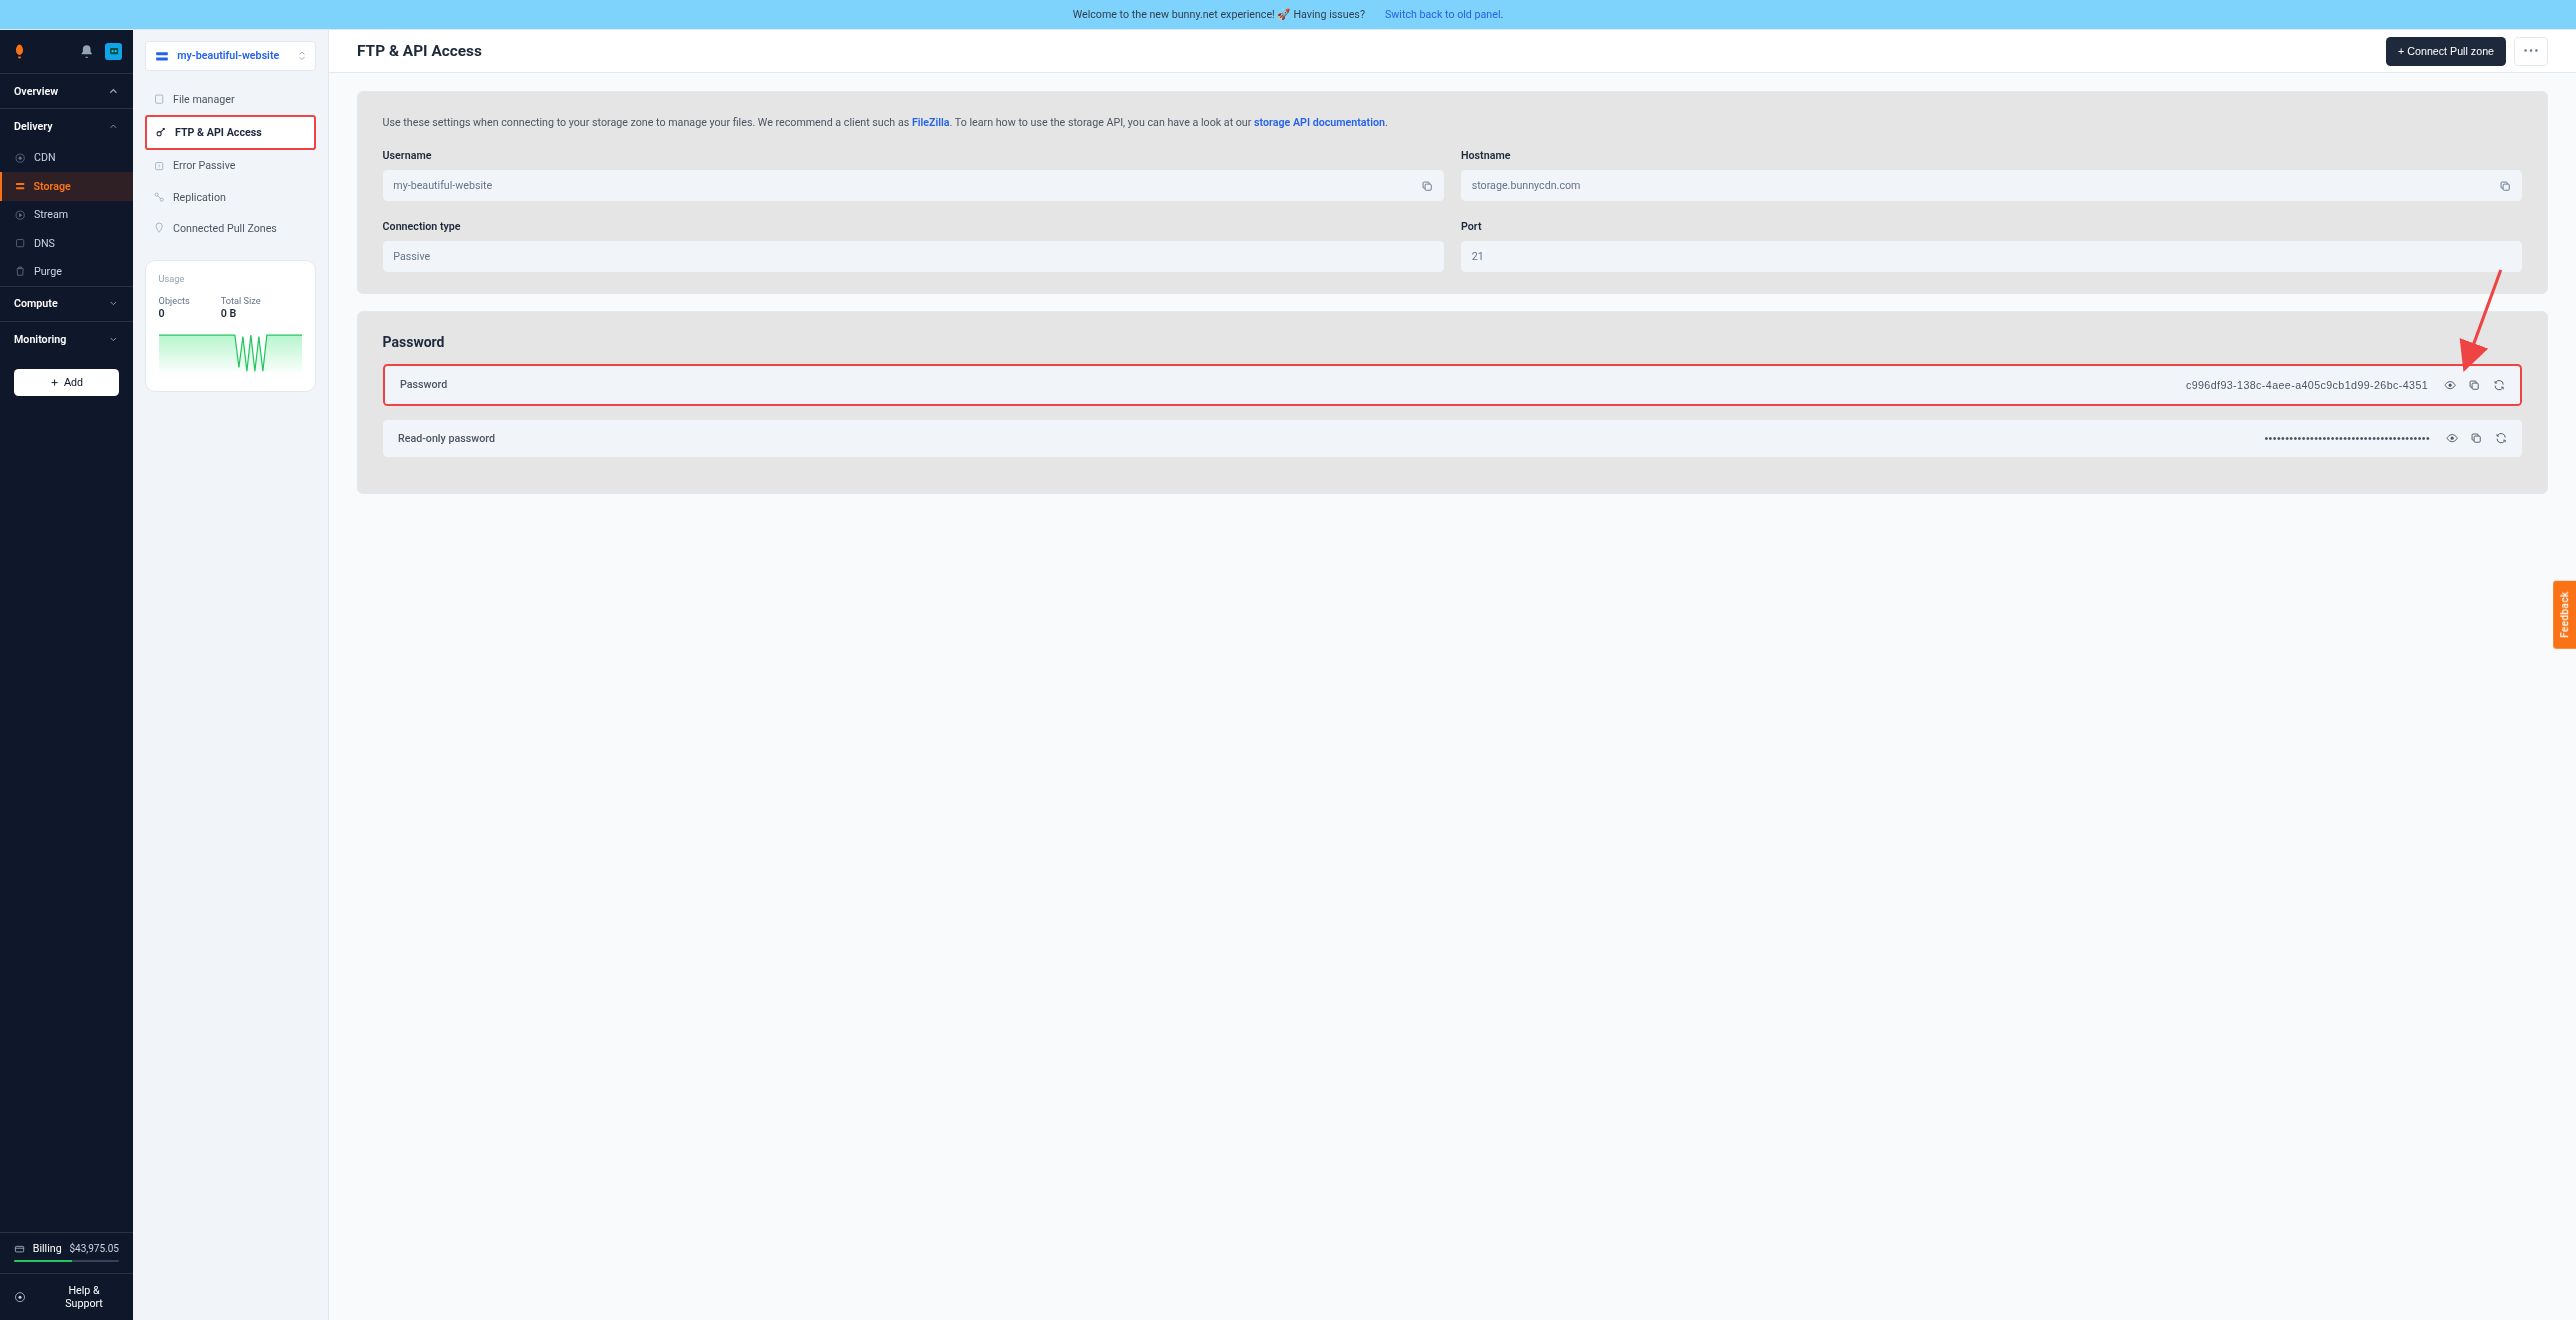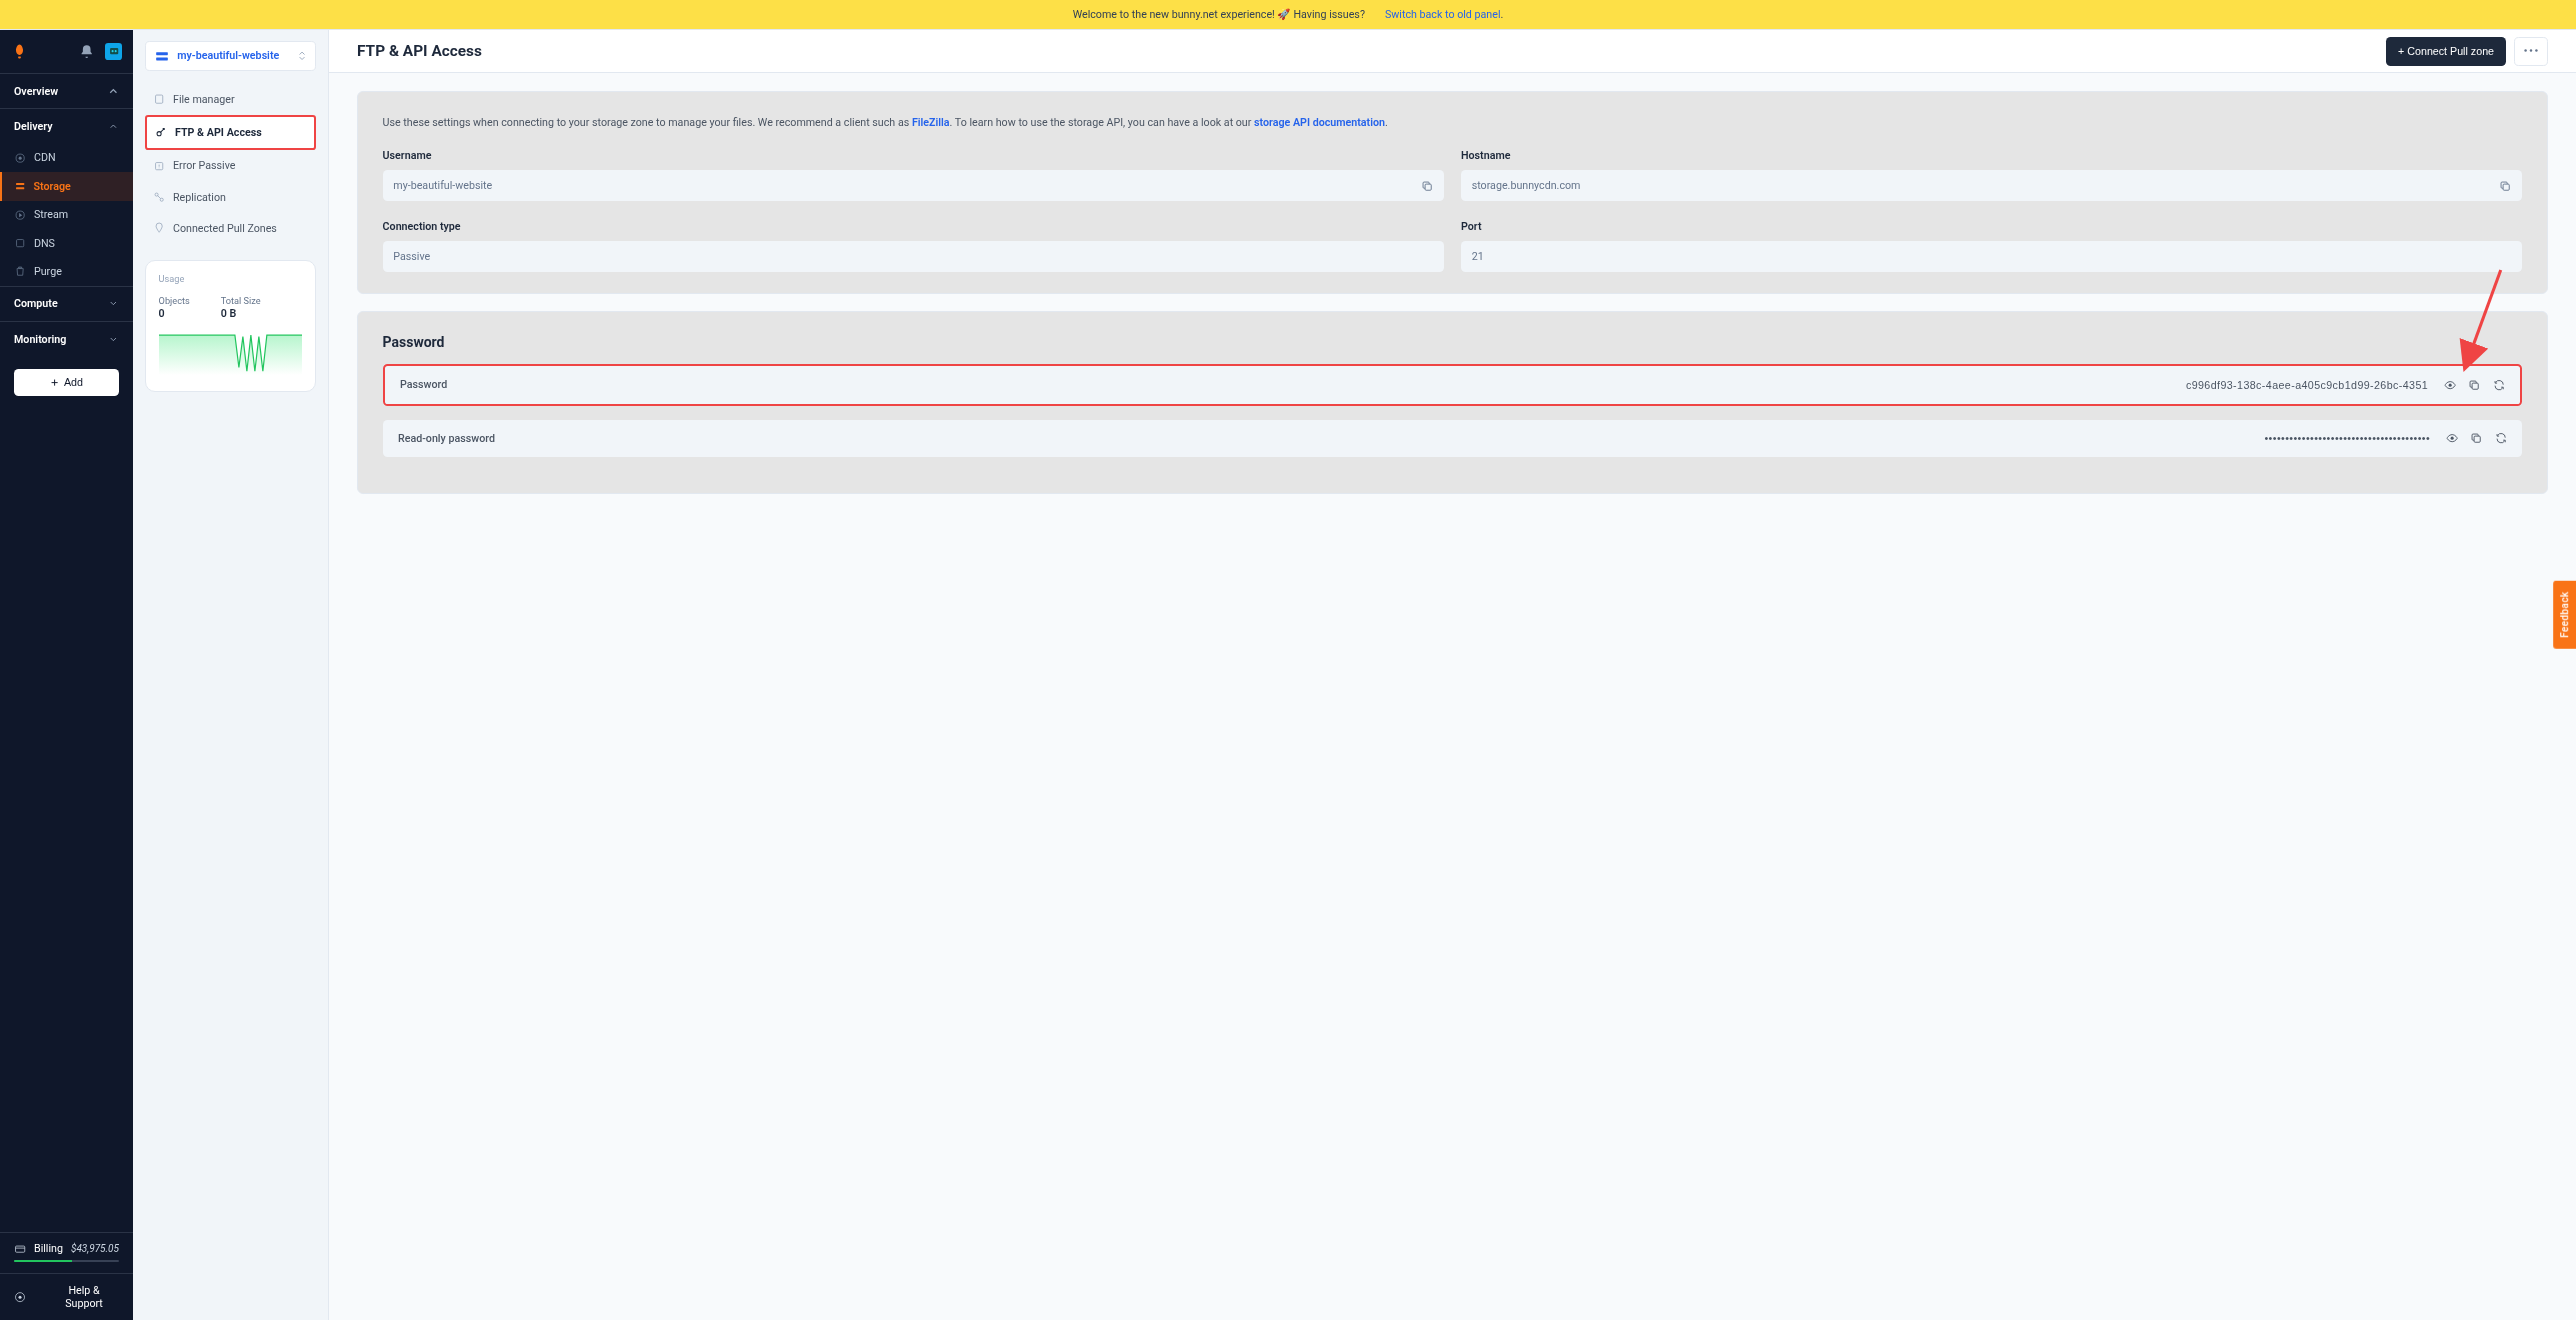--- a/index.html
+++ b/index.html
@@ -1,19 +1,19 @@
 <!DOCTYPE html>
 <html style="font-size:12.3px"><head>
 <meta charset="utf-8">
 <style>
 * { box-sizing: border-box; margin: 0; padding: 0; }
 body { font-family: -apple-system, BlinkMacSystemFont, "Segoe UI", Roboto, sans-serif; font-size: 10.7px; color: #1e293b; background: #f8fafc; }
 
 
-.banner { width: 100%; height: 30px; background: #fde047; display: flex; align-items: center; justify-content: center; border-bottom: 0.8px solid #e2e8f0; font-size: 10.7px; color: #334155; }
+.banner { width: 100%; height: 30px; background: #7dd3fc; display: flex; align-items: center; justify-content: center; border-bottom: 0.8px solid #e2e8f0; font-size: 10.7px; color: #334155; }
 .banner a { color: #2563eb; text-decoration: none; margin-left: 20px; }
 
 
 .app { display: flex; height: calc(100vh - 30px); }
 .sidebar { width: 133px; background: #0f172a; color: #cbd5e1; display: flex; flex-direction: column; }
 .side-top { height: 43px; display: flex; align-items: center; padding: 0 10.7px; justify-content: space-between; }
 .logo-icon { width: 17px; height: 17px; }
 .side-icons { display: flex; gap: 10.7px; align-items: center; }
 .bell-icon, .avatar-icon { width: 15.4px; height: 15.4px; fill: #94a3b8; }
 .avatar { width:17px; height:17px; border-radius:3.1px; background:#0ea5e9; display:flex; align-items:center; justify-content:center; font-size:8.4px; }
@@ -22,21 +22,21 @@
 .side-section-header .chev { width:10.7px; height:10.7px; }
 .side-item { display:flex; align-items:center; gap:7.7px; padding:7.7px 14px; font-size:10.7px; color:#cbd5e1; cursor:pointer; }
 .side-item.active { background: rgba(234,88,12,0.15); color:#f97316; font-weight:600; border-left:2.3px solid #f97316; padding-left:11.5px; }
 .side-item .sicon { width:12.3px; height:12.3px; }
 .side-sep { border-top:0.8px solid rgba(148,163,184,0.2); }
 
 .side-add { margin:12.3px 14px; background:#fff; color:#0f172a; border:none; border-radius:4.6px; padding:7.7px 9.2px; font-size:10.7px; font-weight:500; display:flex; align-items:center; justify-content:center; gap:4.6px; cursor:pointer; }
 
 .side-bottom { margin-top:auto; }
 .billing { padding:9.2px 14px 4.6px 14px; display:flex; align-items:center; gap:7.7px; font-size:10.7px; color:#fff; }
-.billing .amt { margin-left:auto; color:#cbd5e1; font-size:10px;font-style:italic; }
+.billing .amt { margin-left:auto; color:#cbd5e1; font-size:10px; }
 .billing-bar { margin:0 14px 10.7px 14px; height:2.3px; background:rgba(148,163,184,0.3); border-radius:1.5px; overflow:hidden; }
 .billing-bar > div { height:100%; width:55%; background:#22c55e; }
 .help { padding:10px 14px; display:flex; align-items:center; gap:23px; font-size:10.7px; color:#fff; border-top:0.8px solid rgba(148,163,184,0.2); cursor:pointer;text-align:center; }
 
 
 .subnav { width:196px; background:#f1f5f9; border-right:0.8px solid #e2e8f0; padding:10.7px 12.3px; }
 .zone-selector { background:#fff; border:0.8px solid #e2e8f0; border-radius:4.6px; padding:7.7px 9.2px; display:flex; align-items:center; gap:7.7px; cursor:pointer; margin-bottom:12.3px; }
 .zone-selector .zicon { width:14px; height:10.7px; }
 .zone-selector .zname { color:#2563eb; font-weight:600; flex:1; font-size:10.7px; }
 .zone-selector .sort-arrows { display:flex; flex-direction:column; gap:0; }

